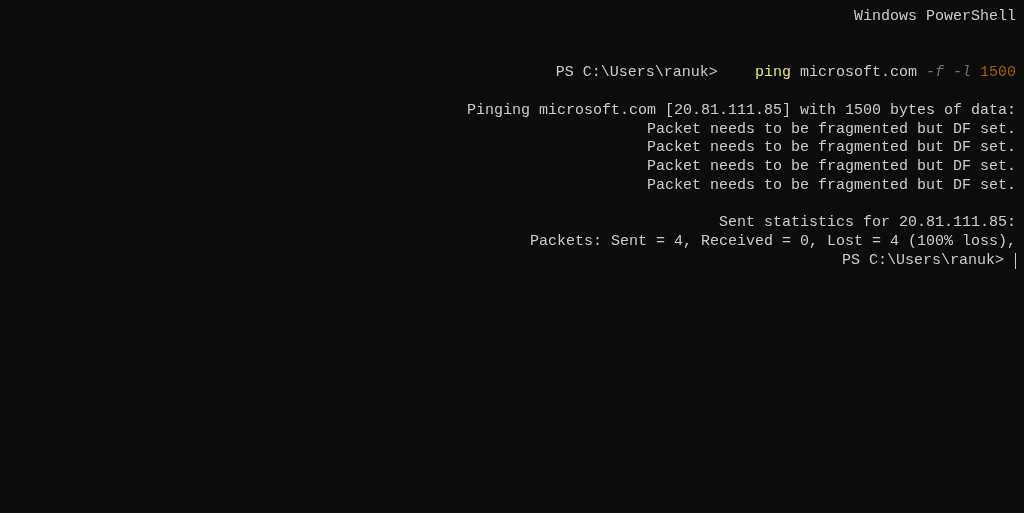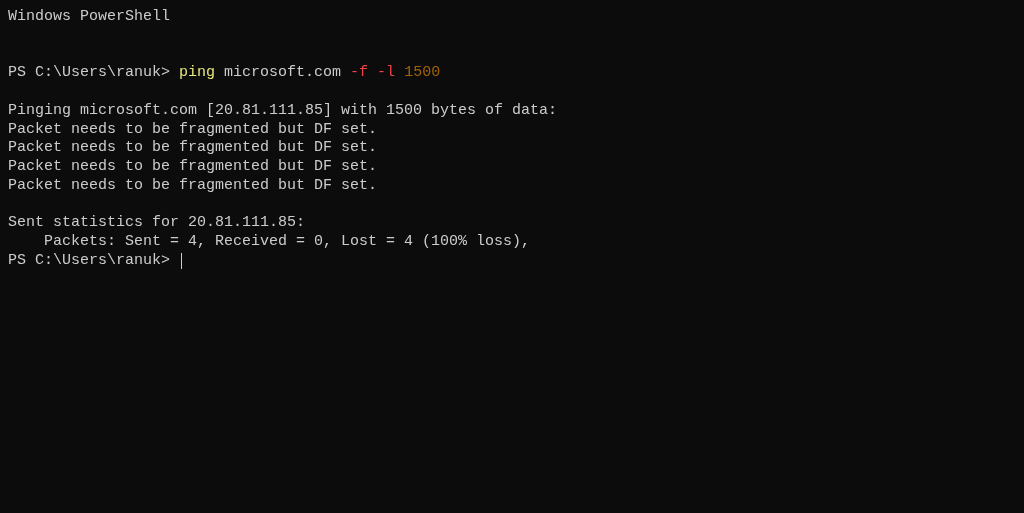--- a/index.html
+++ b/index.html
@@ -13,26 +13,29 @@
       background-color: #0c0c0c;
       font-family: Consolas, 'Courier New', monospace;
       font-size: 15px;
       color: #cccccc;
       padding: 8px;
       line-height: 1.25;
       overflow: hidden;
     }
     .terminal-line {
       white-space: pre;
+      text-align: right;
     }
     .cmd-yellow {
       color: #e8e87d;
+      margin-left: 28px;
     }
     .cmd-gray {
-      color: #ef4444;
+      color: #737373;
+      font-style: italic;
     }
     .cmd-white {
       color: #a16207;
     }
     .cursor {
       display: inline-block;
       width: 1px;
       height: 16px;
       background-color: #cccccc;
       vertical-align: text-bottom;

